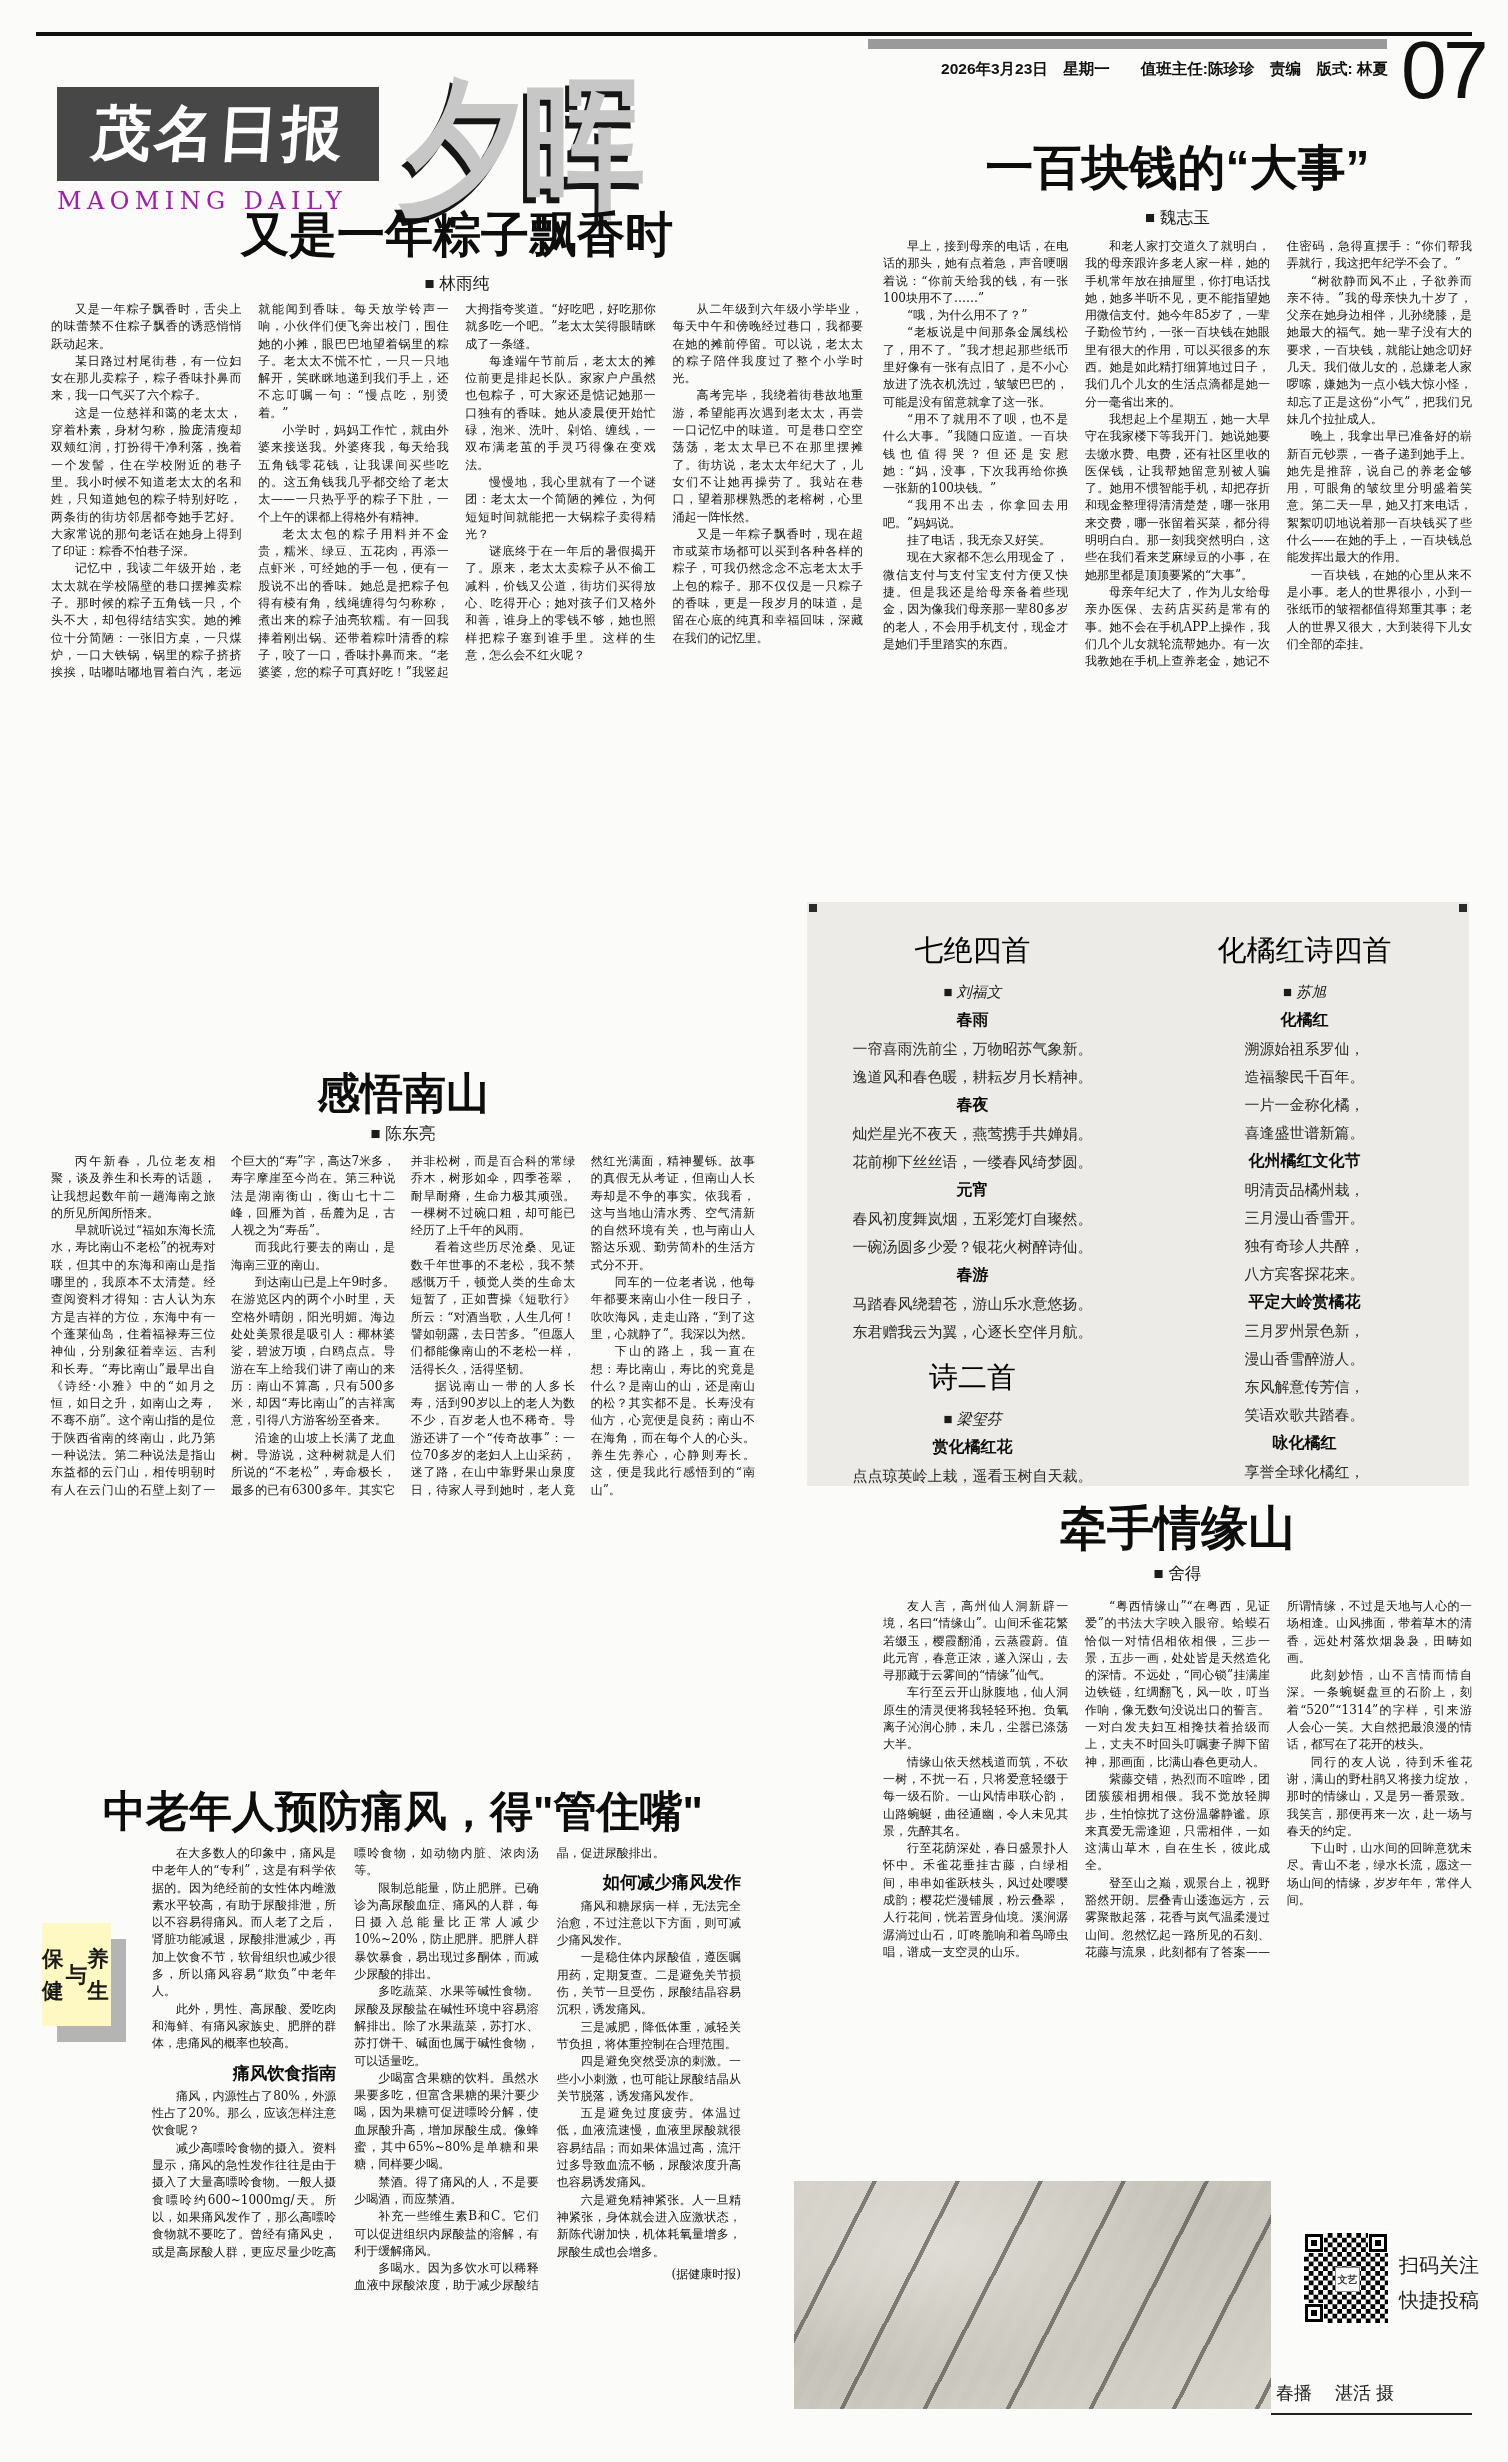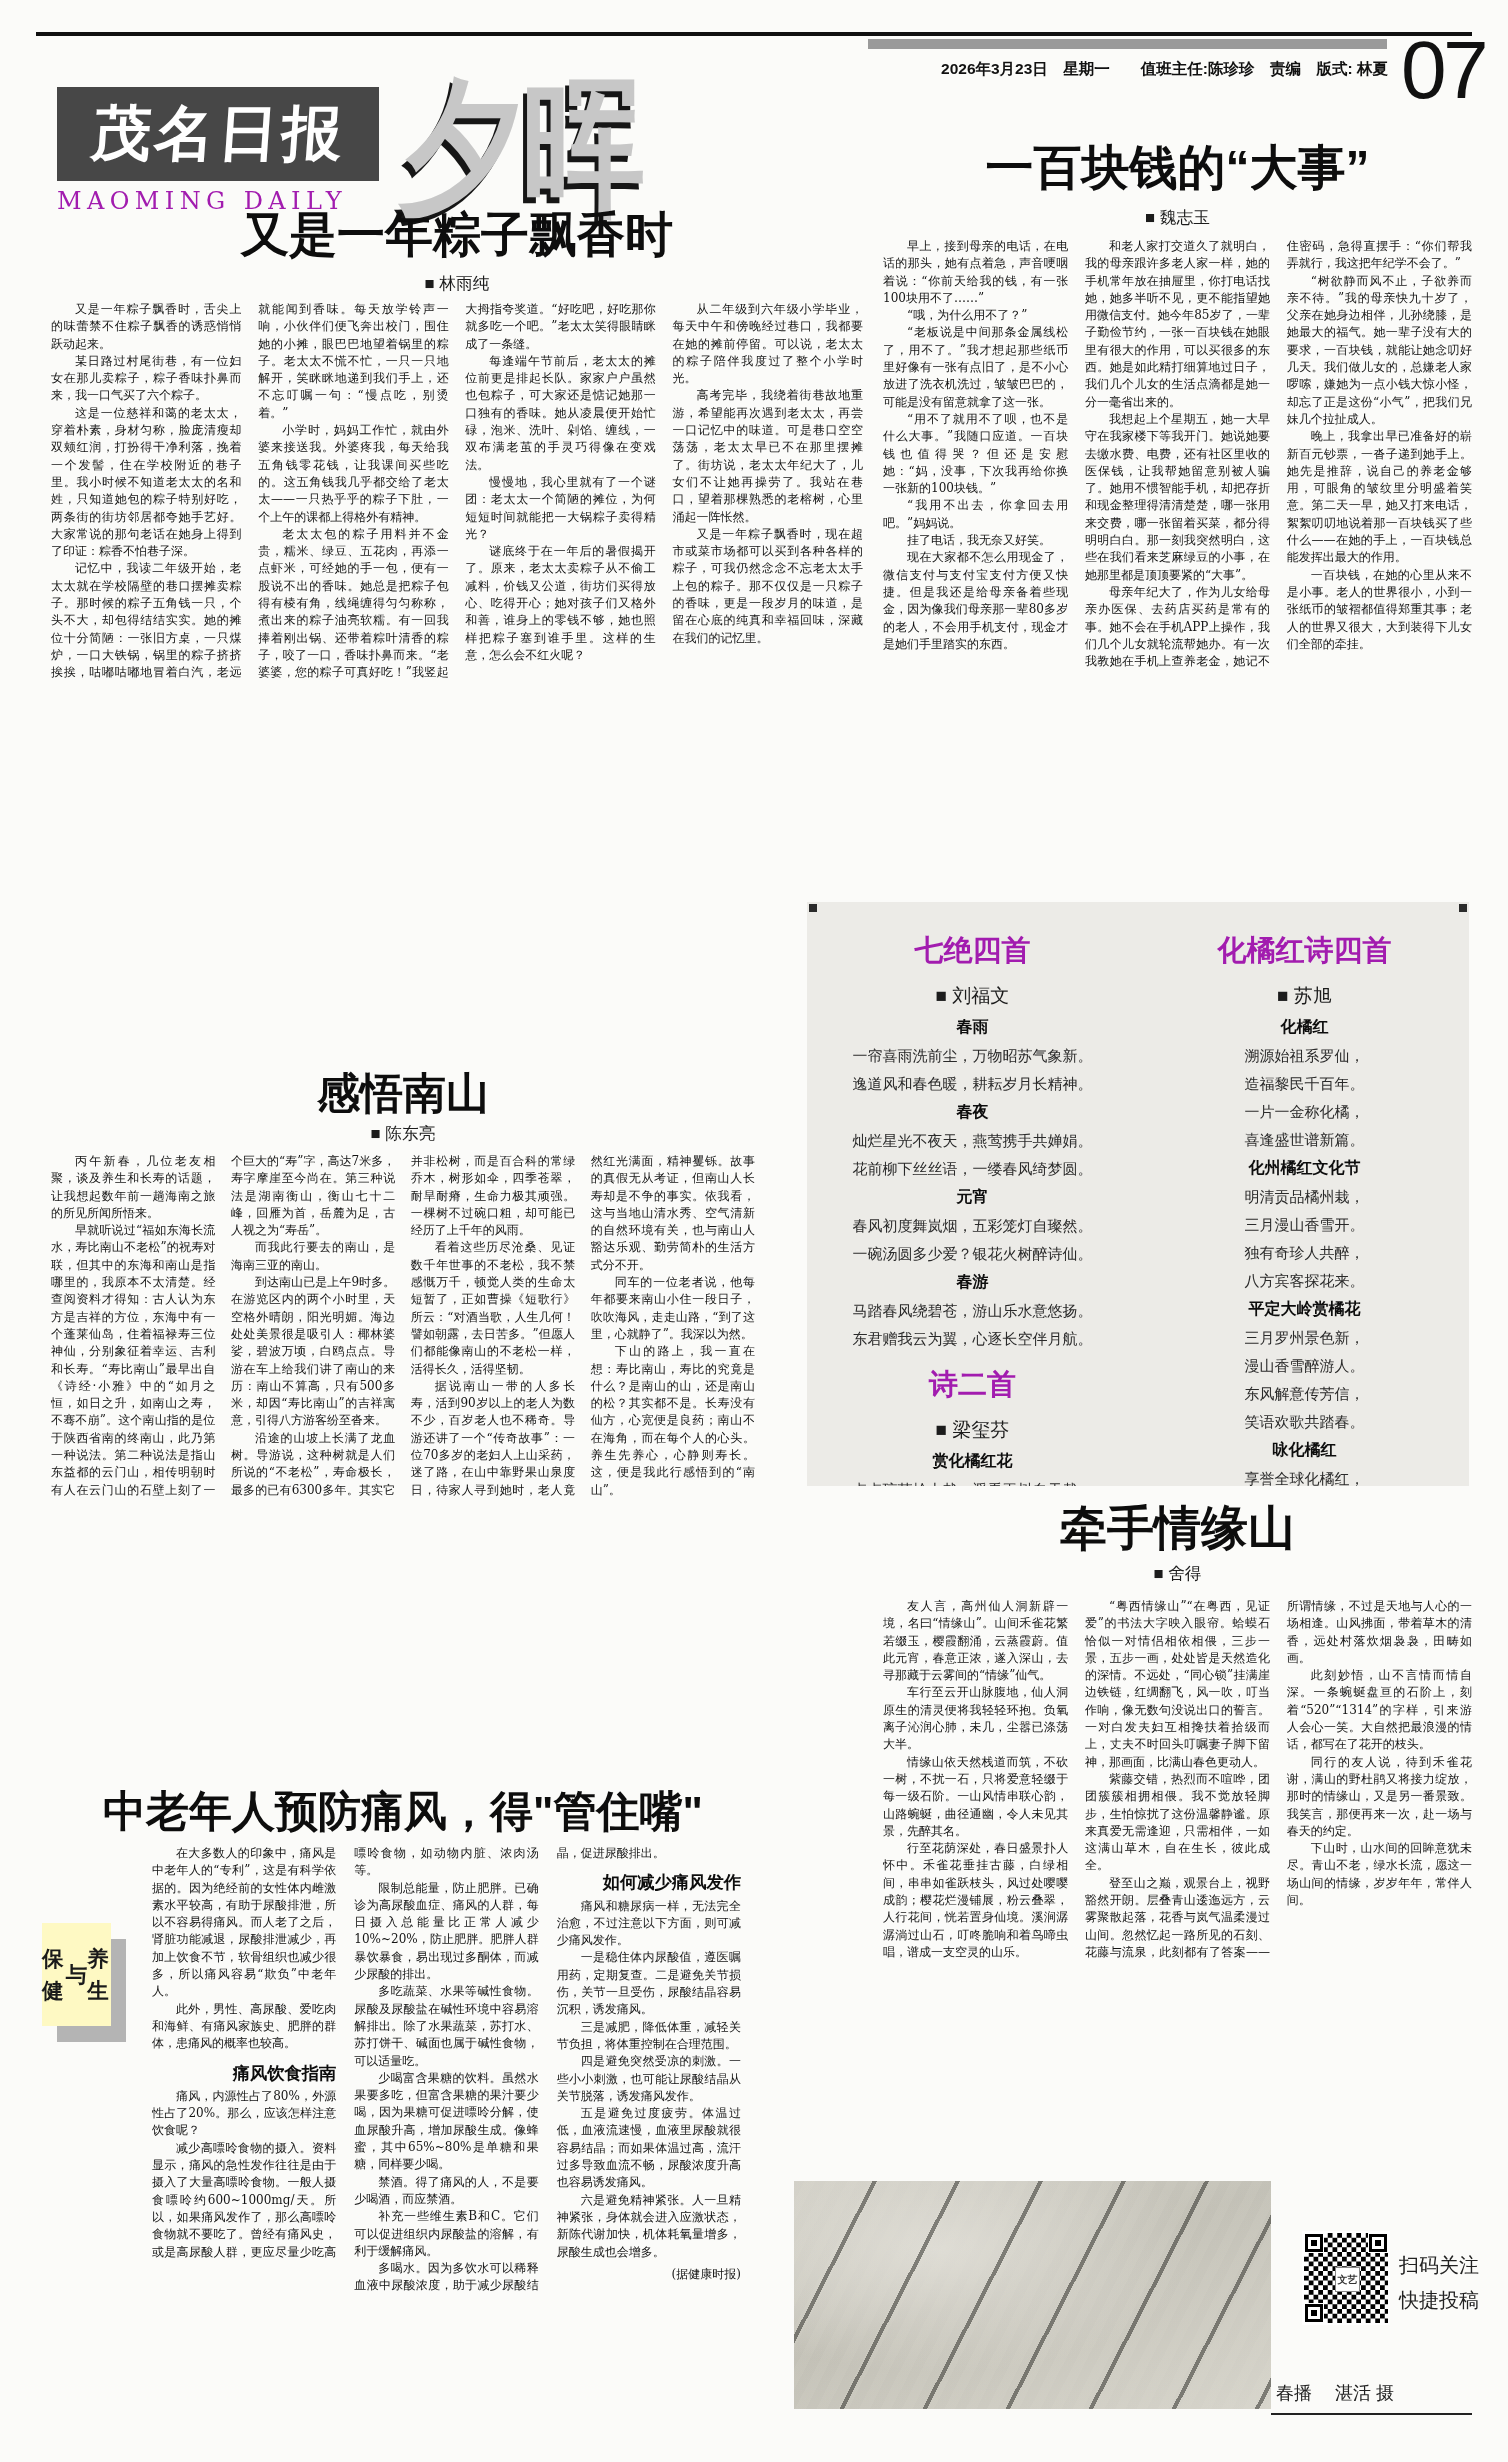--- a/index.html
+++ b/index.html
@@ -33,24 +33,24 @@
   .subhead{font-family:"Liberation Sans",sans-serif;font-weight:700;font-size:17.3px;
      text-align:right;text-indent:0 !important;margin:12px 0 6px !important;color:#0d0d0d;}
   .credit{text-align:right;text-indent:0 !important;margin-top:4.8px !important;}
   
   #poetry-box{left:807px;top:902px;width:662px;height:584px;background:#ecebe7;}
   .corner{position:absolute;width:8.4px;height:8.4px;background:#2b2b2b;}
   #corner-l{left:1.8px;top:1.8px;} #corner-r{right:1.8px;top:1.8px;}
   .poetry-col{position:absolute;top:0;height:584px;width:331px;text-align:center;
      overflow:hidden;padding-top:29px;box-sizing:border-box;}
   #poetry-col-left{left:0;} #poetry-col-right{left:332px;}
-  .pg-title{font-family:"Liberation Sans",sans-serif;font-weight:700;font-size:29px;
-     color:#a21caf;margin:0 0 12px;}
+  .pg-title{font-family:"Liberation Sans",sans-serif;font-weight:400;font-size:29px;
+     color:#000000;margin:0 0 12px;}
   .pg-title.mt{margin-top:15.5px;}
-  .p-byline{font-family:"Liberation Sans",sans-serif;font-size:19px;color:#1c1c1c;margin:0 0 8.4px;}
+  .p-byline{font-family:"Liberation Sans",sans-serif;font-size:15px;color:#1c1c1c;margin:0 0 8.4px;font-style:italic;}
   .pt{font-family:"Liberation Sans",sans-serif;font-weight:700;font-size:16px;color:#0d0d0d;
      margin:7.8px 0 3px;}
   .pl{font-size:15px;line-height:20px;color:#2a2a2a;margin:8px;}
   
   #health-label-shadow{left:57px;top:1939px;width:69px;height:103px;background:#b4b4b4;}
   #health-label{left:42px;top:1923px;width:69px;height:103px;background:#fef9c3;
      display:flex;flex-direction:row;align-items:center;justify-content:center;}
   .label-line{font-family:"Liberation Sans",sans-serif;font-weight:700;font-size:21.5px;
      line-height:32px;color:#1a1a1a;}
   

